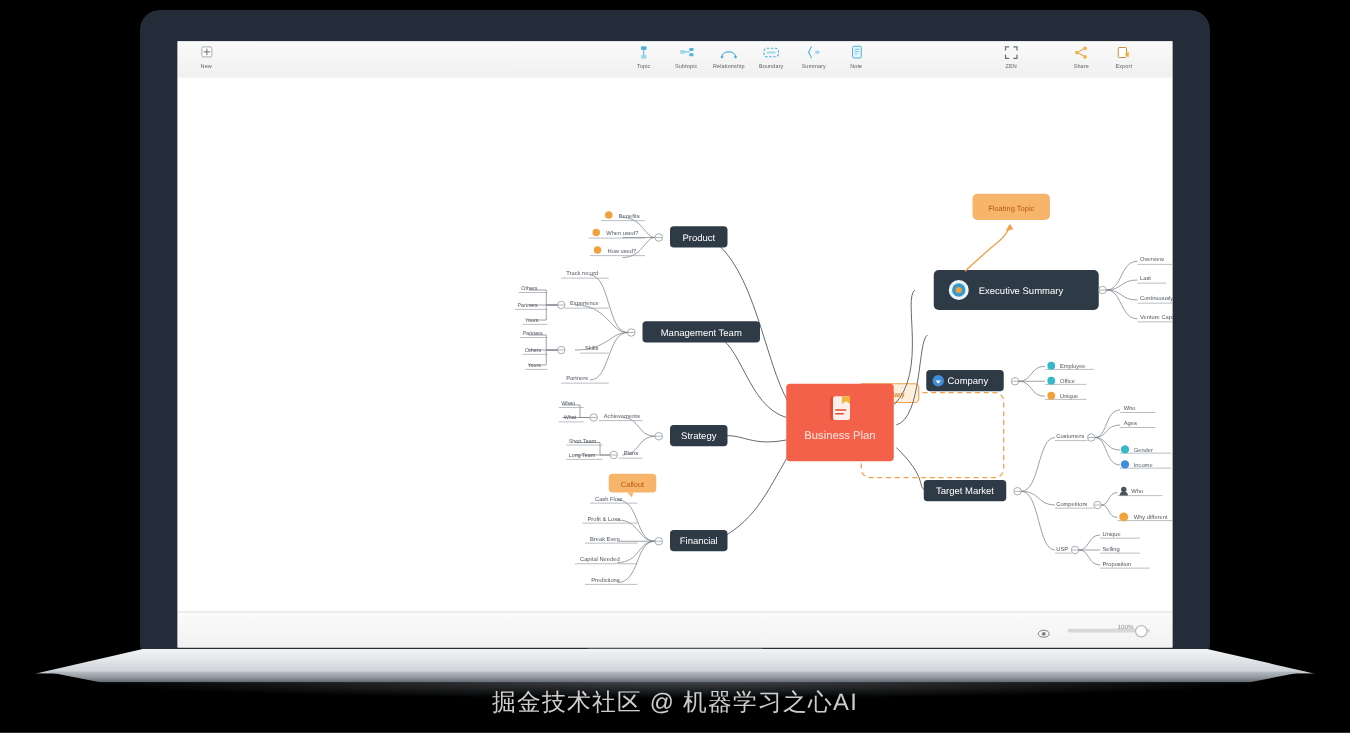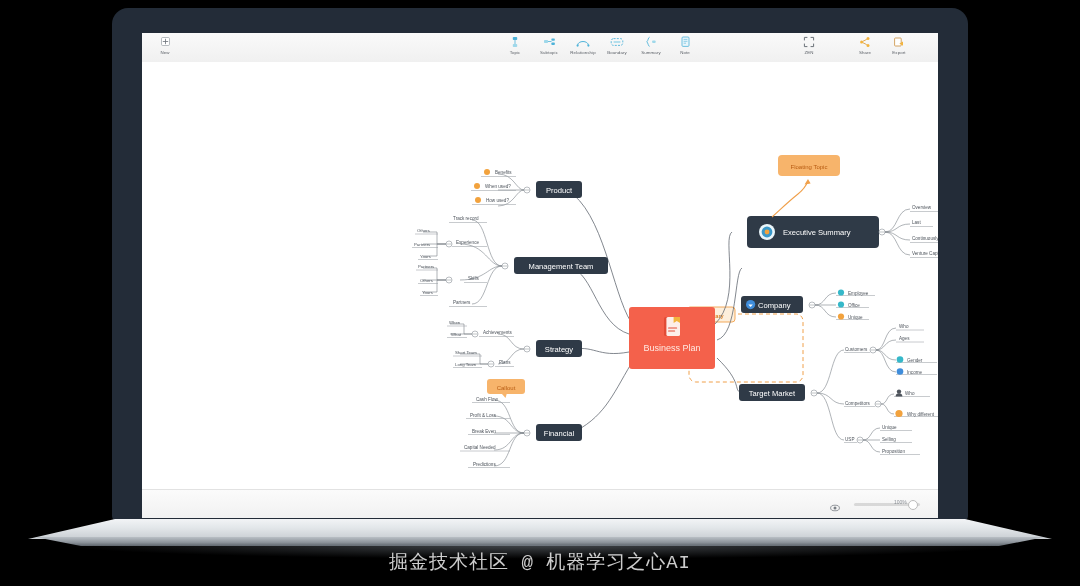--- a/index.html
+++ b/index.html
@@ -48,21 +48,21 @@
   .t-float{fill:#b85c12;font-size:6px;}
   .t-bound{fill:#d9822b;font-size:5.6px;font-weight:bold;}
 
   .ln{fill:none;stroke:#5a6069;stroke-width:.75;}
   .ln-leaf{fill:none;stroke:#7b8188;stroke-width:.6;}
   .underl{stroke:#9aa0a6;stroke-width:.55;}
   .collap{fill:#ffffff;stroke:#8c9298;stroke-width:.6;}
   .collap-l{stroke:#8c9298;stroke-width:.55;}
 
   .wm{position:absolute;left:0;top:538px;width:1080px;height:48px;display:flex;align-items:center;justify-content:center;
-      font-size:19px;color:rgba(255,255,255,.80);letter-spacing:1px;font-family:Liberation Mono, monospace;}
+      font-size:19px;color:rgba(255,255,255,.80);letter-spacing:1px;font-family:Liberation Sans, sans-serif;}
 </style>
 </head>
 <body>
 
 <div id="stage">
 
   <div class="lid"></div>
 
   <div class="screen">
 

